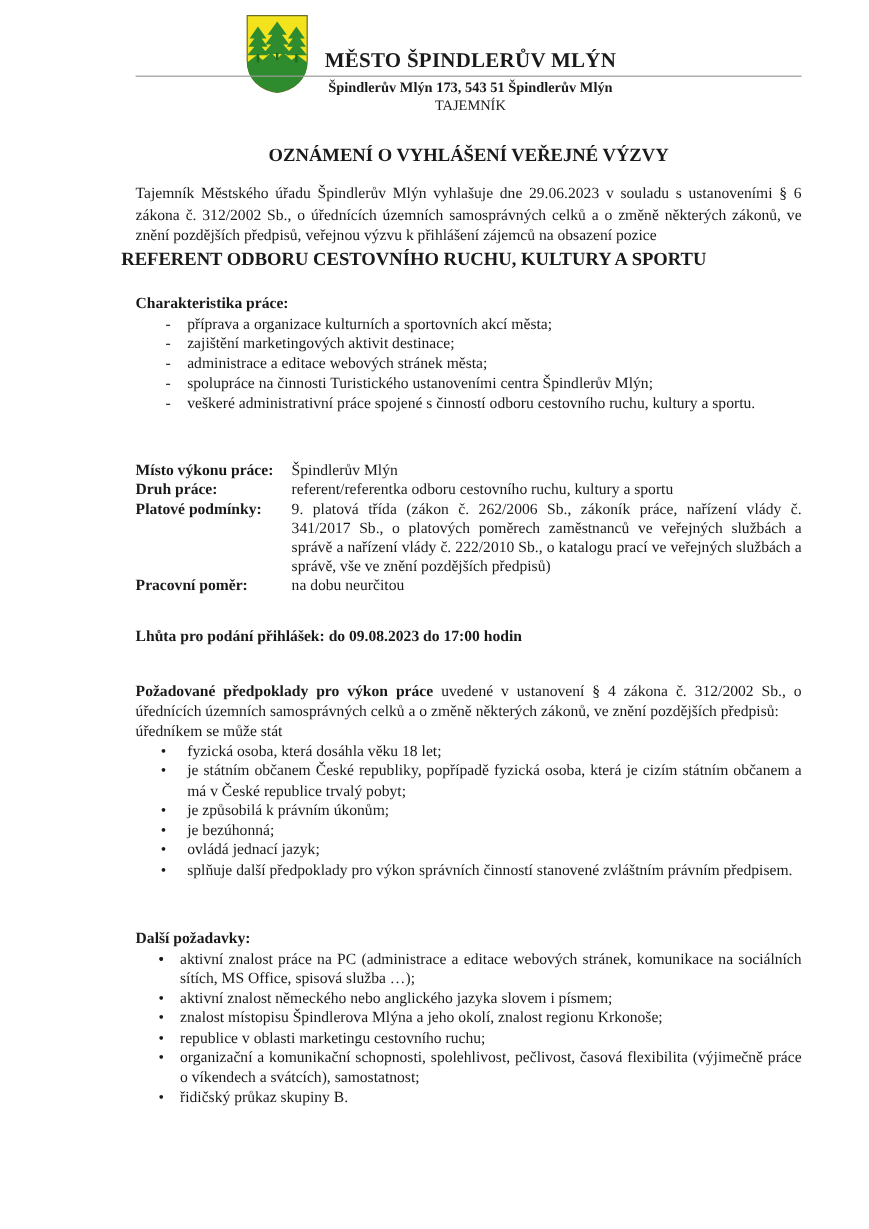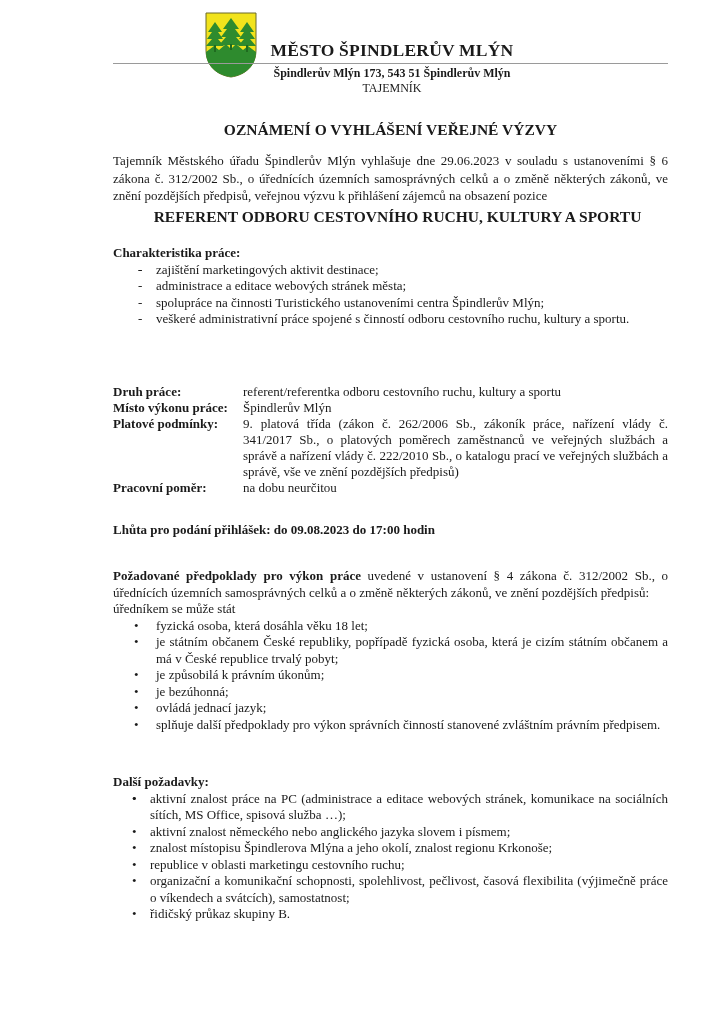--- a/index.html
+++ b/index.html
@@ -28,21 +28,21 @@
 
   .title {
     position: absolute; left: 85px; top: 121px; width: 555px; text-align: center;
     font-family: "Liberation Serif", serif; font-weight: bold; font-size: 15.5px;
   }
   .intro {
     position: absolute; left: 85px; top: 152px; width: 555px;
     font-family: "Liberation Serif", serif; font-size: 13px; line-height: 17.5px; text-align: justify;
   }
   .position {
-    position: absolute; left: 92px; top: 208px; width: 555px; text-align: center;
+    position: absolute; left: 73px; top: 208px; width: 555px; 
     font-family: "Liberation Serif", serif; font-weight: bold; font-size: 15.5px;
   }
 
   .block { position: absolute; left: 85px; width: 555px; font-family: "Liberation Serif", serif; font-size: 13px; line-height: 16.5px; }
   .h { font-weight: bold; }
   ul.dash, ul.dot { list-style: none; margin: 0; padding: 0; }
   ul.dash li { position: relative; padding-left: 43px; text-align: justify; }
   ul.dash li .mark { position: absolute; left: 25px; top: 0; }
   ul.dot li { position: relative; padding-left: 43px; text-align: justify; }
   ul.dot li .mark { position: absolute; left: 21px; top: 0; font-size: 13px; }
@@ -79,38 +79,38 @@
   <div class="org-addr">Špindlerův Mlýn 173, 543 51 Špindlerův Mlýn</div>
   <div class="org-role">TAJEMNÍK</div>
 
   <div class="title">OZNÁMENÍ O VYHLÁŠENÍ VEŘEJNÉ VÝZVY</div>
   <div class="intro">Tajemník Městského úřadu Špindlerův Mlýn vyhlašuje dne 29.06.2023 v souladu s ustanoveními § 6 zákona č. 312/2002 Sb., o úřednících územních samosprávných celků a o změně některých zákonů, ve znění pozdějších předpisů, veřejnou výzvu k přihlášení zájemců na obsazení pozice</div>
   <div class="position">REFERENT ODBORU CESTOVNÍHO RUCHU, KULTURY A SPORTU</div>
 
   <div class="block" style="top:245px;">
     <div class="h">Charakteristika práce:</div>
     <ul class="dash">
-      <li><span class="mark">-</span></li>
+      <li><span class="mark">-</span><span>příprava a organizace kulturních a sportovních akcí města;</span></li>
       <li><span class="mark">-</span><span>zajištění marketingových aktivit destinace;</span></li>
       <li><span class="mark">-</span><span>administrace a editace webových stránek města;</span></li>
       <li><span class="mark">-</span><span>spolupráce na činnosti Turistického ustanoveními centra Špindlerův Mlýn;</span></li>
       <li><span class="mark">-</span><span>veškeré administrativní práce spojené s činností odboru cestovního ruchu, kultury a sportu.</span></li>
     </ul>
   </div>
 
   <div class="block" style="top:384px;">
     <table class="info">
       <tbody>
           <tr>
+            <td class="k">Místo výkonu práce:</td>
+            <td class="v">Špindlerův Mlýn</td>
+          </tr>
+      <tr>
             <td class="k">Druh práce:</td>
             <td class="v">referent/referentka odboru cestovního ruchu, kultury a sportu</td>
-          </tr>
-      <tr>
-            <td class="k">Místo výkonu práce:</td>
-            <td class="v">Špindlerův Mlýn</td>
           </tr>
       <tr>
             <td class="k">Platové podmínky:</td>
             <td class="v">9. platová třída (zákon č. 262/2006 Sb., zákoník práce, nařízení vlády č. 341/2017 Sb., o platových poměrech zaměstnanců ve veřejných službách a správě a nařízení vlády č. 222/2010 Sb., o katalogu prací ve veřejných službách a správě, vše ve znění pozdějších předpisů)</td>
           </tr>
       <tr>
             <td class="k">Pracovní poměr:</td>
             <td class="v">na dobu neurčitou</td>
           </tr>
     </tbody>

